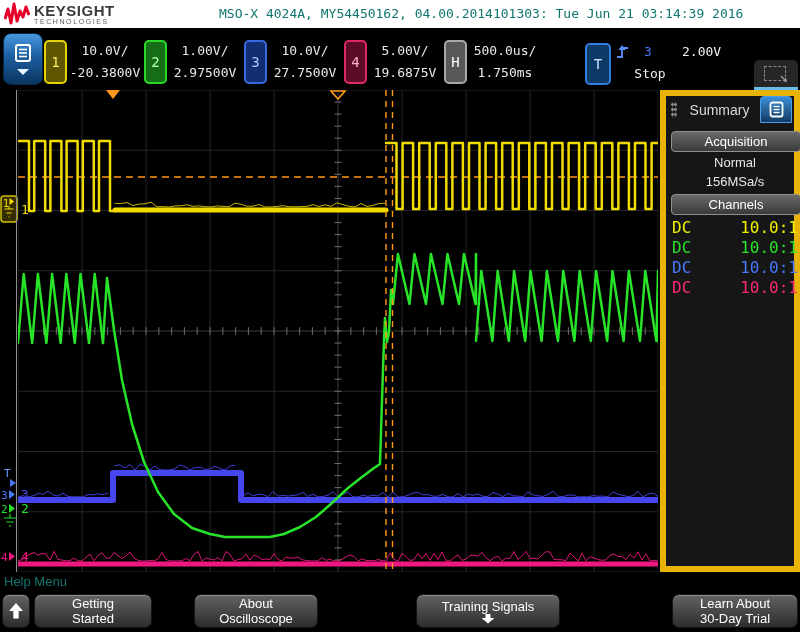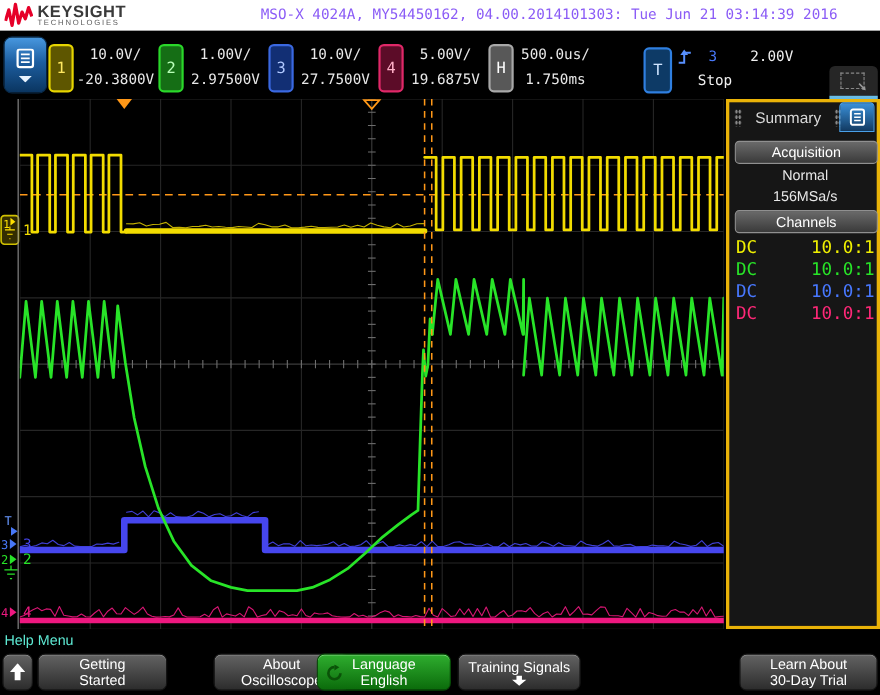--- a/index.html
+++ b/index.html
@@ -3,22 +3,22 @@
 <meta charset="utf-8">
 <style>
   html,body{margin:0;padding:0;background:#000;width:800px;height:632px;overflow:hidden;
     font-family:"Liberation Sans",sans-serif;-webkit-font-smoothing:none;}
   
   #header{position:absolute;left:0;top:0;width:800px;height:28px;background:#fff;}
   #logo{position:absolute;left:4px;top:1px;display:flex;align-items:center;gap:4px;}
   #logo-text{display:flex;flex-direction:column;line-height:1;}
   #brand-top{font-size:15px;font-weight:bold;color:#3a3a3a;letter-spacing:.5px;}
   #brand-bottom{font-size:7px;color:#5a5a5a;letter-spacing:1.6px;}
-  #instrument-id{position:absolute;left:237px;top:6px;font-family:"DejaVu Sans Mono",monospace;
-    font-size:13px;color:#8b5cf6;white-space:nowrap;}
+  #instrument-id{position:absolute;left:219px;top:6px;font-family:"DejaVu Sans Mono",monospace;
+    font-size:13px;color:#0f766e;white-space:nowrap;}
   
   #sbar{position:absolute;left:0;top:28px;width:800px;height:60px;background:#000;
     font-family:"DejaVu Sans Mono",monospace;color:#e8e8e8;font-size:13px;}
   #menu-btn{position:absolute;left:3px;top:5px;width:38px;height:50px;border-radius:8px;
     background:linear-gradient(#4898e0 0%,#1d5ea0 45%,#0a3560 100%);border:1px solid #0a2a48;
     display:flex;flex-direction:column;align-items:center;justify-content:center;gap:3px;}
   .chbtn{position:absolute;top:12px;width:19px;height:40px;border-radius:5px;border:2px solid;
     display:flex;align-items:center;justify-content:center;font-size:14px;}
   .chbtn.c1{left:44px;border-color:#e6d400;background:#5e5600;color:#ffe860;}
   .chbtn.c2{left:144px;border-color:#2ad82a;background:#156e15;color:#b8ffb8;}
@@ -38,47 +38,47 @@
     border-radius:5px 5px 0 0;display:flex;align-items:center;justify-content:center;}
   #touch-btn{position:absolute;left:754px;top:59px;width:44px;height:26px;border-radius:0 0 5px 5px;
     background:linear-gradient(#6cc0e8,#2878b0);display:flex;align-items:center;justify-content:center;}
   .dashed-rect{width:20px;height:13px;border:1px dashed #888;}
   
   #scope{position:absolute;left:18px;top:90px;width:640px;height:482px;background:#000;}
   #grid-edge{position:absolute;left:16px;top:90px;width:1px;height:482px;background:#909090;}
   #leftcol{position:absolute;left:0;top:90px;width:16px;height:482px;background:#000;}
   
   #sidebar{position:absolute;left:660px;top:90px;width:140px;height:482px;background:#161616;
-    border:3px solid #eab308;box-sizing:border-box;}
+    border:6px solid #eab308;box-sizing:border-box;}
   #sb-head{position:absolute;left:0;top:0;width:138px;height:28px;display:flex;align-items:center;}
   .grip{width:6px;height:16px;margin:0 5px;background-image:radial-gradient(#8a8a8a 1px,transparent 1.3px);
     background-size:3px 5px;}
   #sb-title{flex:1;text-align:center;color:#d8d8d8;font-size:14px;}
   #sb-tab{position:absolute;right:2px;top:0;width:32px;height:27px;border-radius:4px 4px 0 0;
     background:linear-gradient(#3a90d8,#123a62);border:1px solid #4aa0e8;display:flex;
     align-items:center;justify-content:center;box-sizing:border-box;}
   .sb-btn{position:absolute;left:5px;width:128px;height:19px;border-radius:4px;
     background:linear-gradient(#6a6a6a,#3a3a3a);border:1px solid #909090;color:#fff;font-size:13px;
     display:flex;align-items:center;justify-content:center;}
   .sb-line{position:absolute;left:0;width:138px;text-align:center;color:#e8e8e8;font-size:13px;}
   .sb-row{position:absolute;left:6px;width:126px;display:flex;justify-content:space-between;
     font-family:"DejaVu Sans Mono",monospace;font-size:16px;}
   
   #bottom{position:absolute;left:0;top:572px;width:800px;height:60px;background:#000;}
-  #help-title{position:absolute;left:4px;top:2px;color:#5eead4;font-size:13px;}
+  #help-title{position:absolute;left:4px;top:2px;color:#0f766e;font-size:13px;}
   .bbtn{position:absolute;top:22px;height:34px;border-radius:7px;box-sizing:border-box;
     background:linear-gradient(#636363,#2c2c2c);border:1px solid #151515;
     box-shadow:inset 0 1px 0 #8c8c8c;color:#fff;font-size:13px;line-height:15px;
     display:flex;flex-direction:column;align-items:center;justify-content:center;}
   #btn-up{left:2px;width:28px;}
   #btn-getting{left:34px;width:118px;}
   #btn-about{left:158px;width:124px;margin-left:36px;}
   #btn-language{left:288px;width:122px;background:linear-gradient(#2fae2f,#0b6b0b);
     box-shadow:inset 0 1px 0 #7ed87e;border:1px solid #064a06;}
-  #btn-training{left:416px;width:112px;}
+  #btn-training{left:416px;width:144px;}
   #btn-trial{left:672px;width:126px;}
   #lang-icon{position:absolute;left:7px;top:9px;}
   text{font-family:"DejaVu Sans Mono",monospace;}
 </style>
 </head>
 <body>
 
 <div id="header">
   <div id="logo">
     <svg width="26" height="26" viewBox="0 0 26 26">
@@ -368,28 +368,20 @@
   <div class="bbtn" id="btn-getting">
     <span>Getting</span>
     <span>Started</span>
   </div>
 
   <div class="bbtn" id="btn-about">
     <span>About</span>
     <span>Oscilloscope</span>
   </div>
 
-  <div class="bbtn" id="btn-language">
-    <svg id="lang-icon" width="16" height="16" viewBox="0 0 16 16">
-      <path d="M13.5,8 A5.5,5.5 0 1 1 8,2.5" fill="none" stroke="#0a5208" stroke-width="2.4"></path>
-      <polygon points="8,0 12.5,2.5 8,5.5" fill="#0a5208"></polygon>
-    </svg>
-    <span>Language</span>
-    <span>English</span>
-  </div>
 
   <div class="bbtn" id="btn-training">
     <span>Training Signals</span>
     <svg width="14" height="10" viewBox="0 0 14 10">
       <polygon points="4.5,0 9.5,0 9.5,4 13.5,4 7,9.5 0.5,4 4.5,4" fill="#fff"></polygon>
     </svg>
   </div>
 
   <div class="bbtn" id="btn-trial">
     <span>Learn About</span>

